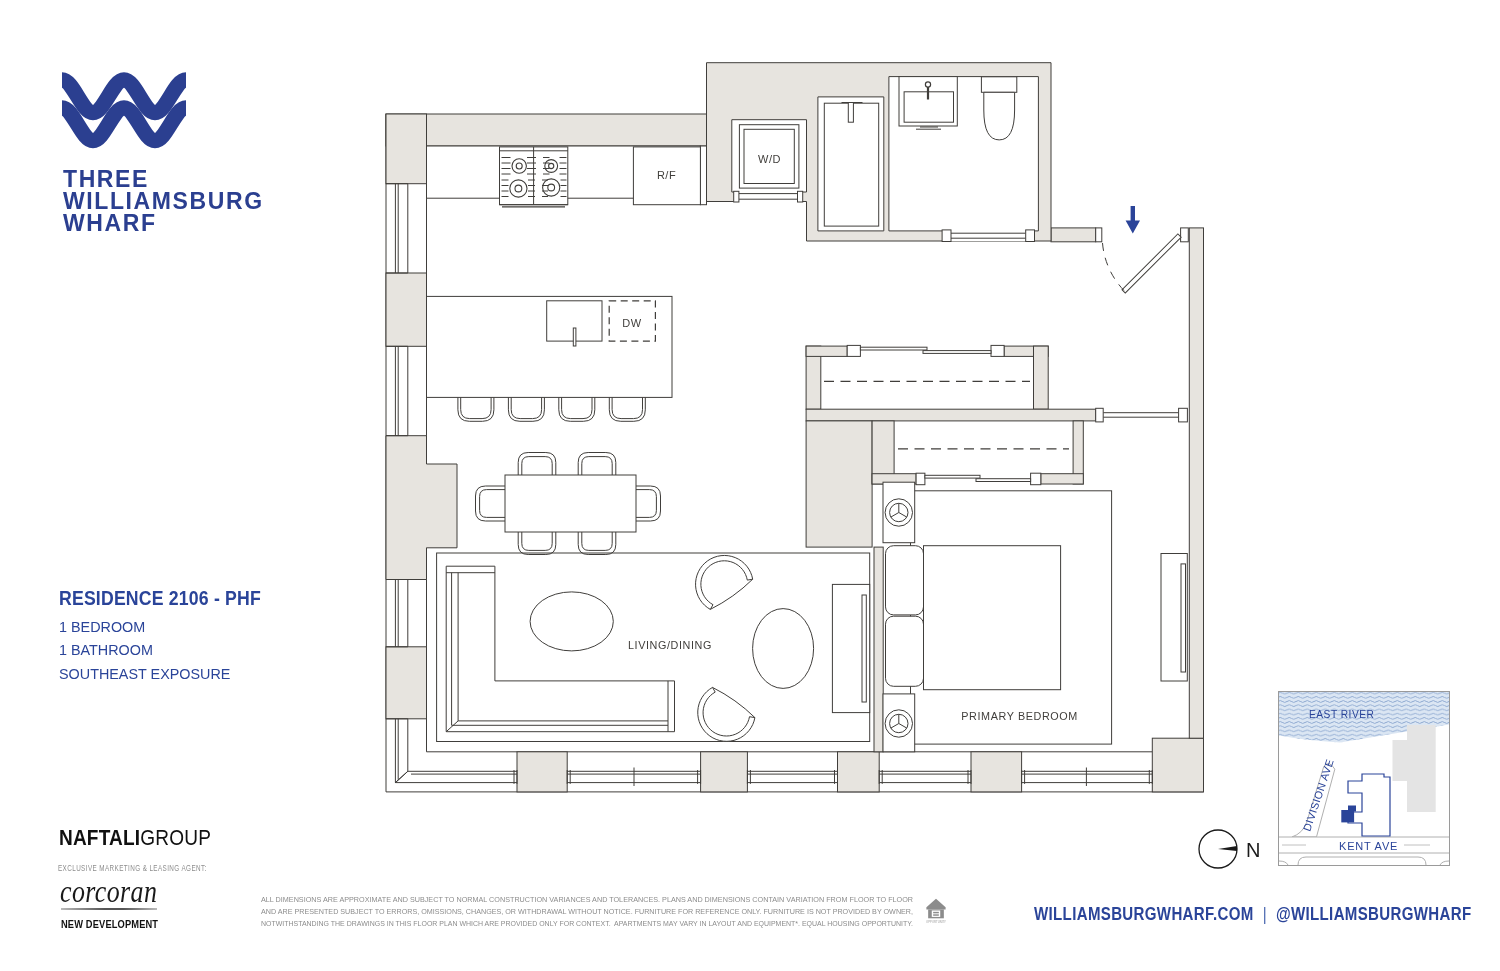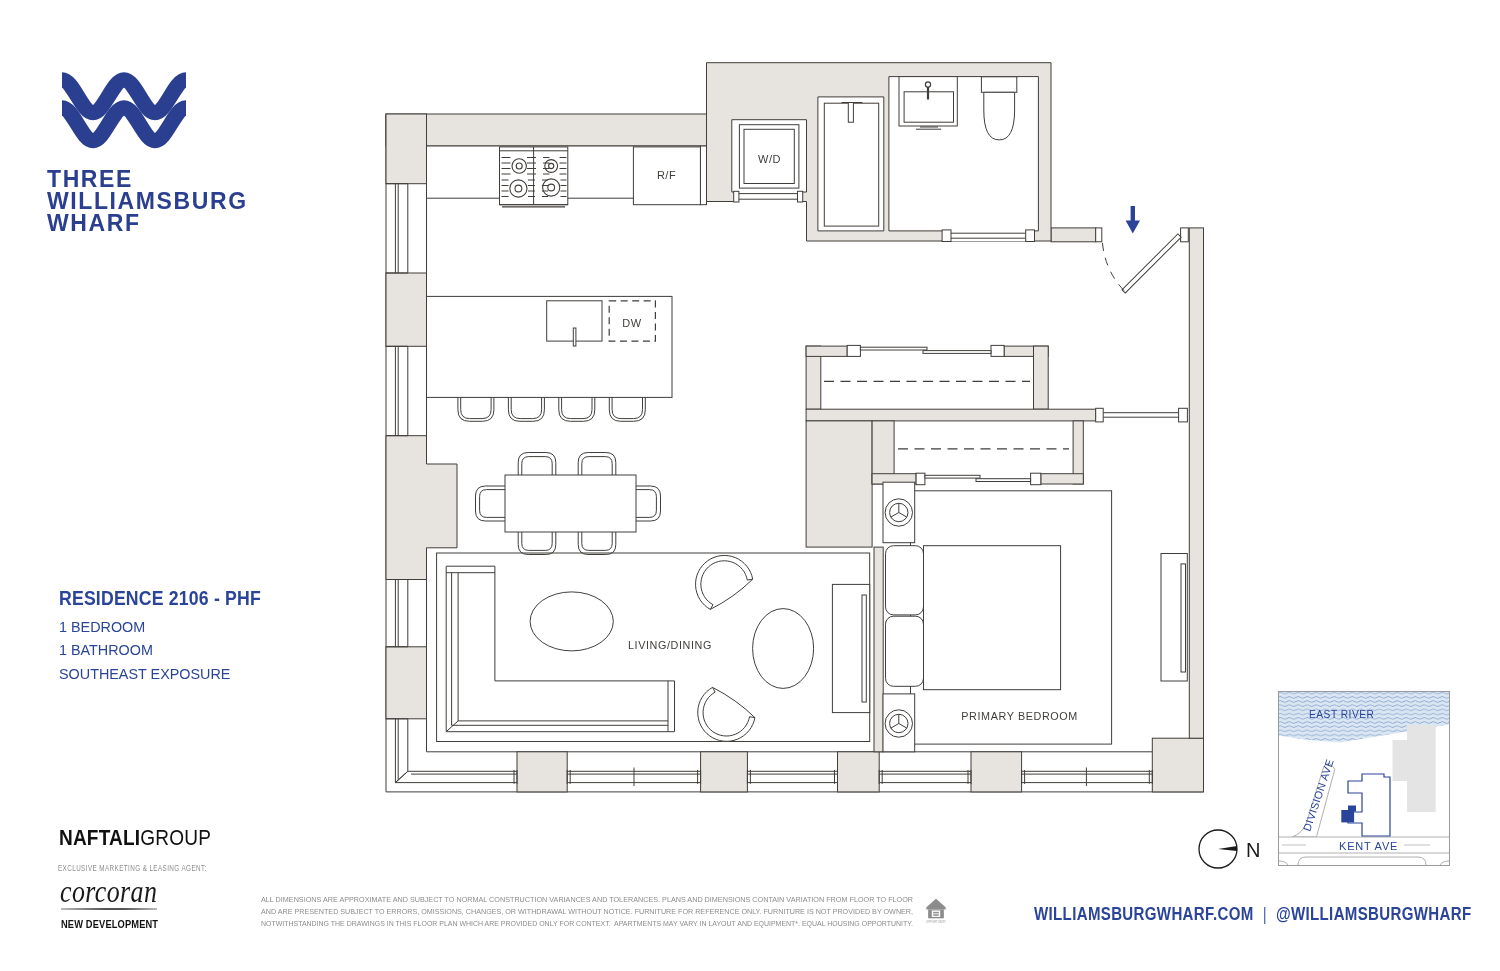--- a/index.html
+++ b/index.html
@@ -11,21 +11,21 @@
 </head>
 <body>
 
 <svg class="abs" style="left:62px;top:72px;" width="126" height="78" viewBox="0 0 126 78">
   <g fill="none" stroke="#2b3f90" stroke-width="15.4">
     <path d="M0,8 C11,8 20,40.5 31,40.5 C42,40.5 51,8 62,8 C73,8 82,40.5 93,40.5 C104,40.5 113,8 124,8"></path>
     <path d="M0,36 C11,36 20,68.5 31,68.5 C42,68.5 51,36 62,36 C73,36 82,68.5 93,68.5 C104,68.5 113,36 124,36"></path>
   </g>
 </svg>
 
-<div class="abs blue" id="logotext" style="left:47px;top:169px;font-weight:bold;font-size:23px;line-height:21.8px;letter-spacing:1.6px;color:#2b3f90;">THREE<br>WILLIAMSBURG<br>WHARF</div>
+<div class="abs blue" id="logotext" style="left:63px;top:169px;font-weight:bold;font-size:23px;line-height:21.8px;letter-spacing:1.6px;color:#2b3f90;">THREE<br>WILLIAMSBURG<br>WHARF</div>
 
 <div id="res" class="abs" style="left:59px;top:587px;font-weight:bold;font-size:19.5px;color:#2a4499;letter-spacing:0.2px;transform:scaleX(0.906);transform-origin:left top;white-space:nowrap;">RESIDENCE 2106 - PHF</div>
 
 <div id="resdet" class="abs" style="left:59px;top:615px;font-size:15.5px;line-height:23.4px;color:#2a4499;transform:scaleX(0.927);transform-origin:left top;white-space:nowrap;">1 BEDROOM<br>1 BATHROOM<br>SOUTHEAST EXPOSURE</div>
 
 <div id="naftali" class="abs" style="left:59px;top:825px;font-size:22.5px;letter-spacing:0.2px;color:#111;transform:scaleX(0.847);transform-origin:left top;white-space:nowrap;"><span style="font-weight:bold;">NAFTALI</span><span style="font-weight:normal;">GROUP</span></div>
 
 <div id="excl" class="abs" style="left:58px;top:863px;font-size:8.8px;color:#8e8e8e;letter-spacing:0.55px;transform:scaleX(0.72);transform-origin:left top;white-space:nowrap;">EXCLUSIVE MARKETING &amp; LEASING AGENT:</div>
 
 <div id="corc" class="abs" style="left:60px;top:873px;font-family:'Liberation Serif',serif;font-style:italic;font-size:32px;color:#1a1a1a;letter-spacing:0.5px;transform:scaleX(0.81);transform-origin:left top;white-space:nowrap;">corcoran</div>

